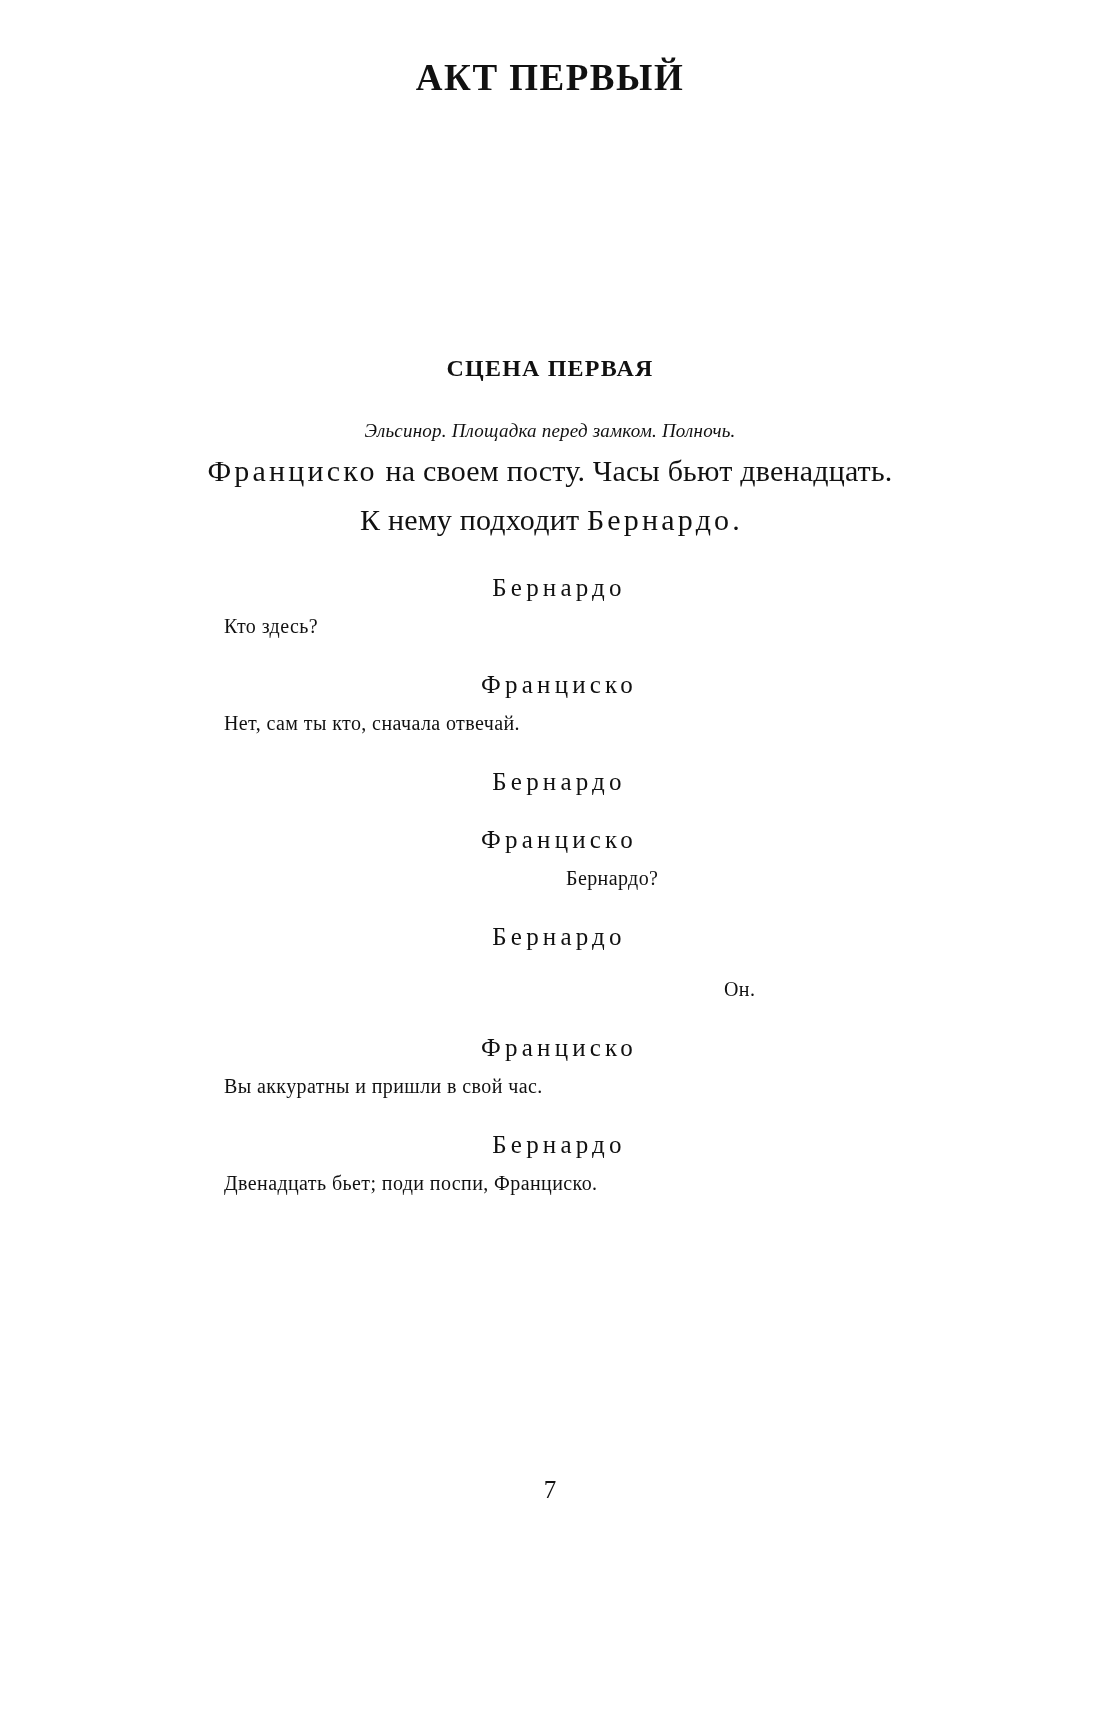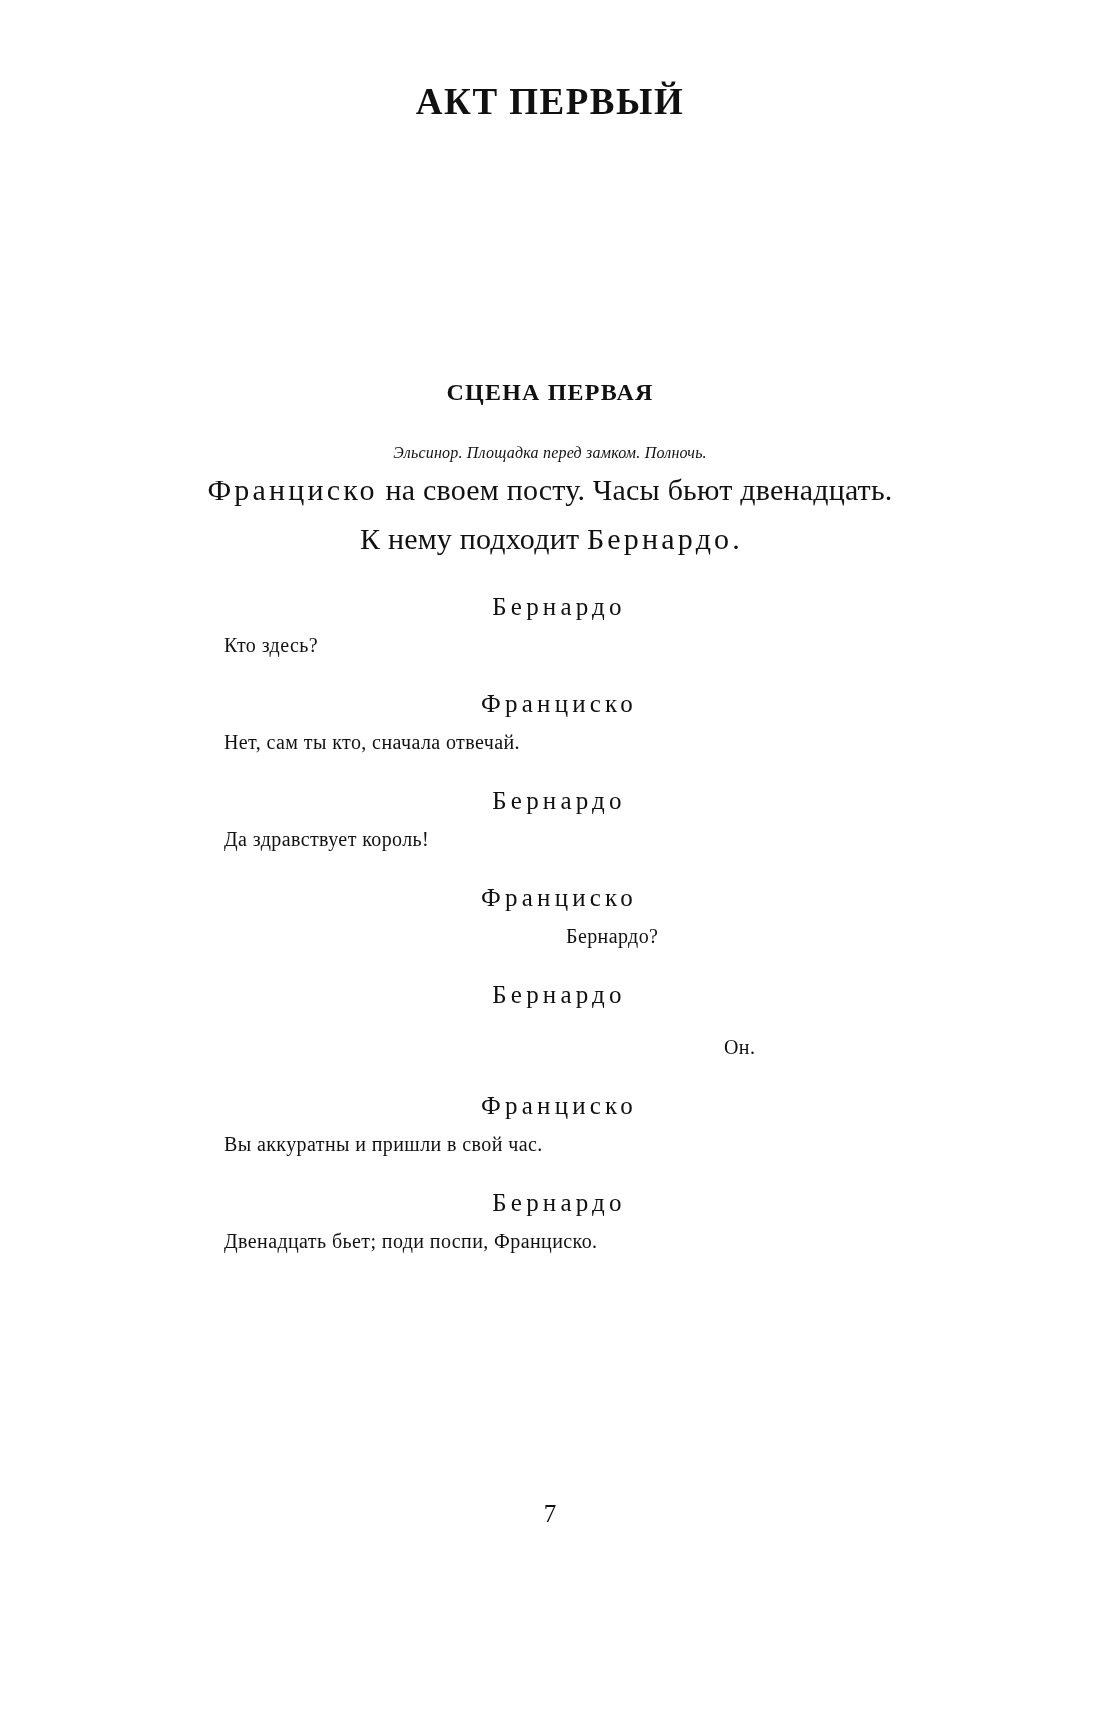--- a/index.html
+++ b/index.html
@@ -22,41 +22,41 @@
     padding: 0;
     position: relative;
   }
 
   
   .act-title {
     text-align: center;
     font-weight: bold;
     font-size: 37px;
     letter-spacing: 1.5px;
-    margin-top: 80px;
+    margin-top: 56px;
     line-height: 1.2;
   }
 
   
   .scene-title {
     text-align: center;
     font-weight: bold;
     font-size: 24px;
     letter-spacing: 1.2px;
     margin-top: 255px;
   }
 
   
   .stage-block {
     margin-top: 34px;
     text-align: center;
   }
   .stage-line {
     font-style: italic;
-    font-size: 16px;
+    font-size: 19px;
     line-height: 1.62;
     letter-spacing: 0.2px;
   }
   .stage-line.spaced {
     font-style: normal;
     font-size: 30px;
   }
   .spread {
     letter-spacing: 3.2px;
   }
@@ -122,21 +122,20 @@
       <p class="line">Кто здесь?</p>
     </div>
 
     <div class="speech">
       <div class="speaker">Франциско</div>
       <p class="line">Нет, сам ты кто, сначала отвечай.</p>
     </div>
 
     <div class="speech">
       <div class="speaker">Бернардо</div>
-      <p class="line">Да здравствует король!</p>
     </div>
 
     <div class="speech">
       <div class="speaker">Франциско</div>
       <p class="line indent-far">Бернардо?</p>
     </div>
 
     <div class="speech">
       <div class="speaker">Бернардо</div>
       <p class="line indent-right">Он.</p>

